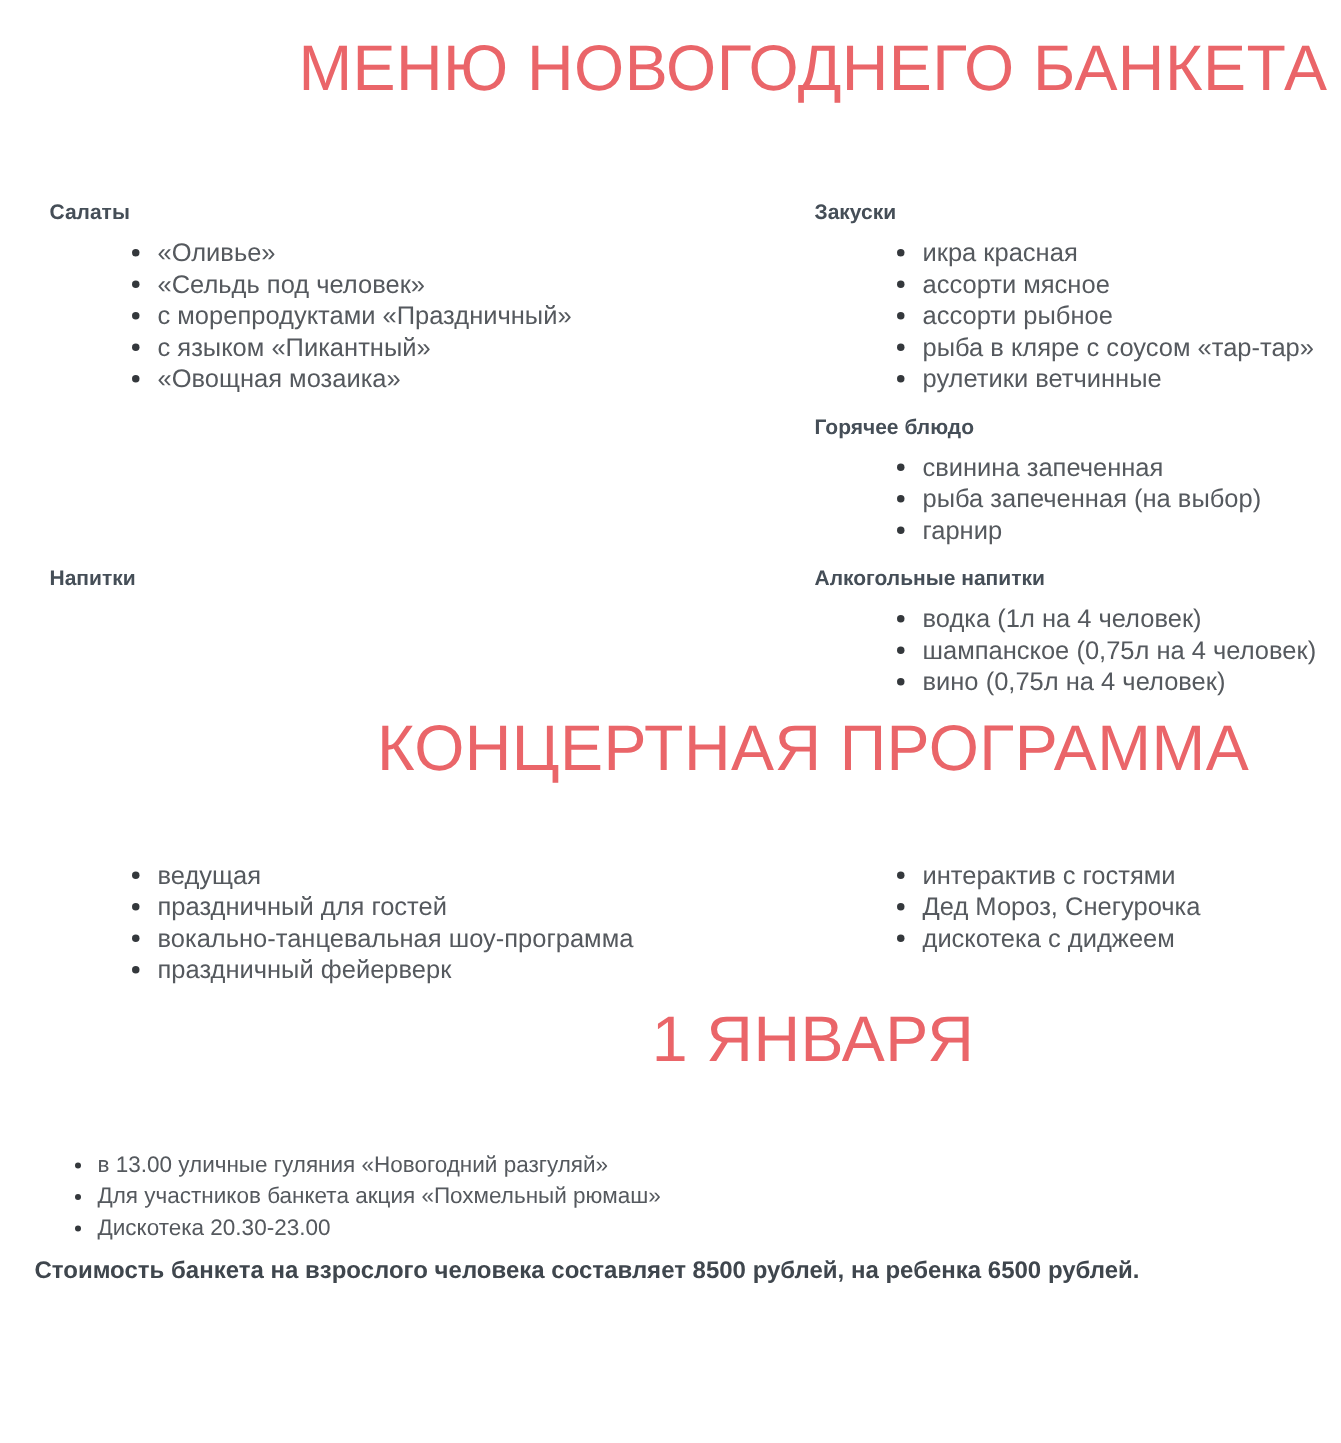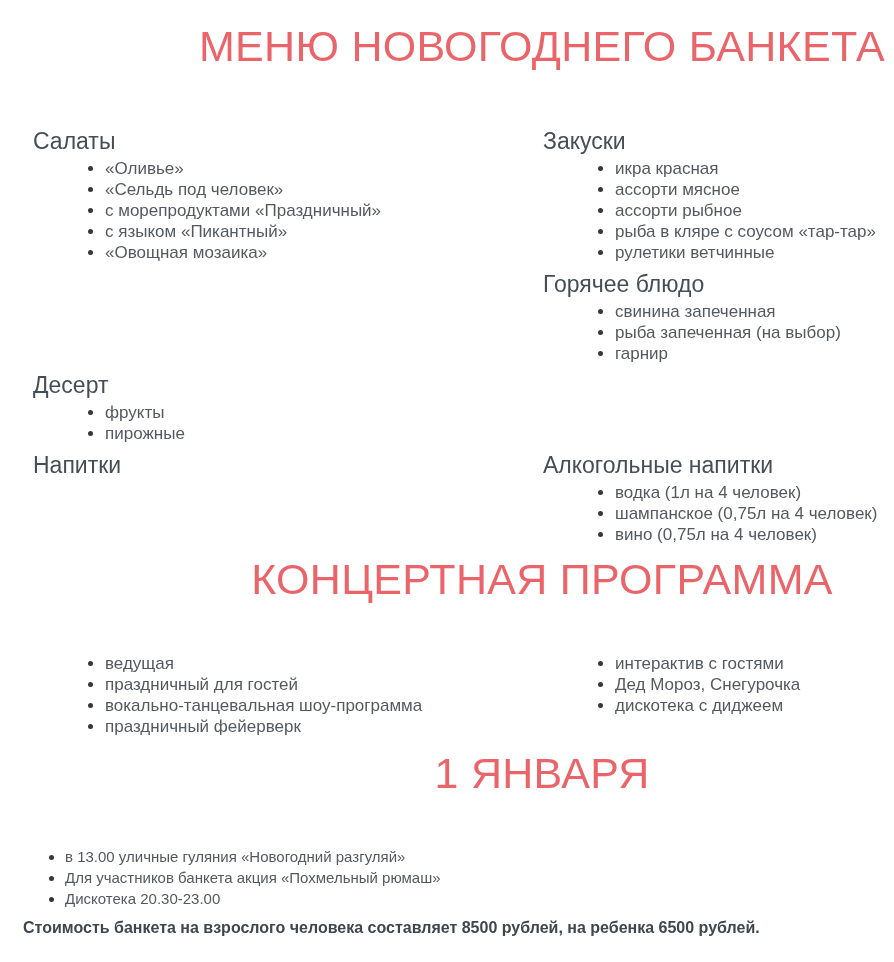--- a/index.html
+++ b/index.html
@@ -34,22 +34,22 @@
     text-align: center;
     margin: 0;
     white-space: nowrap;
   }
   .page-title   { margin-top: 20px; }
   .menu-rows    { margin-top: 56px; }
   .row  { display: flex; }
   .col  { width: 520px; flex: none; }
   .col-left  { padding-left: 10px; }
   h2.section-heading {
-    font-size: 23px;
-    font-weight: 400;
+    font-size: 14px;
+    font-weight: 700;
     line-height: 26px;
     color: var(--heading);
     margin: 0;
   }
   ul.items {
     list-style: disc;
     margin: 4px 0 8px 0;
     padding-left: 32px;
   }
   ul.items li {
@@ -121,29 +121,20 @@
           <ul class="items">
               <li>свинина запеченная</li>
               <li>рыба запеченная (на выбор)</li>
               <li>гарнир</li>
             </ul>
         </section>
       </div>
     </div>
 
     <div class="row">
-      <div class="col col-left">
-        <section>
-          <h2 class="section-heading">Десерт</h2>
-          <ul class="items">
-              <li>фрукты</li>
-              <li>пирожные</li>
-            </ul>
-        </section>
-      </div>
       <div class="col col-right"></div>
     </div>
 
     <div class="row">
       <div class="col col-left">
         <section>
           <h2 class="section-heading">Напитки</h2>
         </section>
       </div>
       <div class="col col-right">

